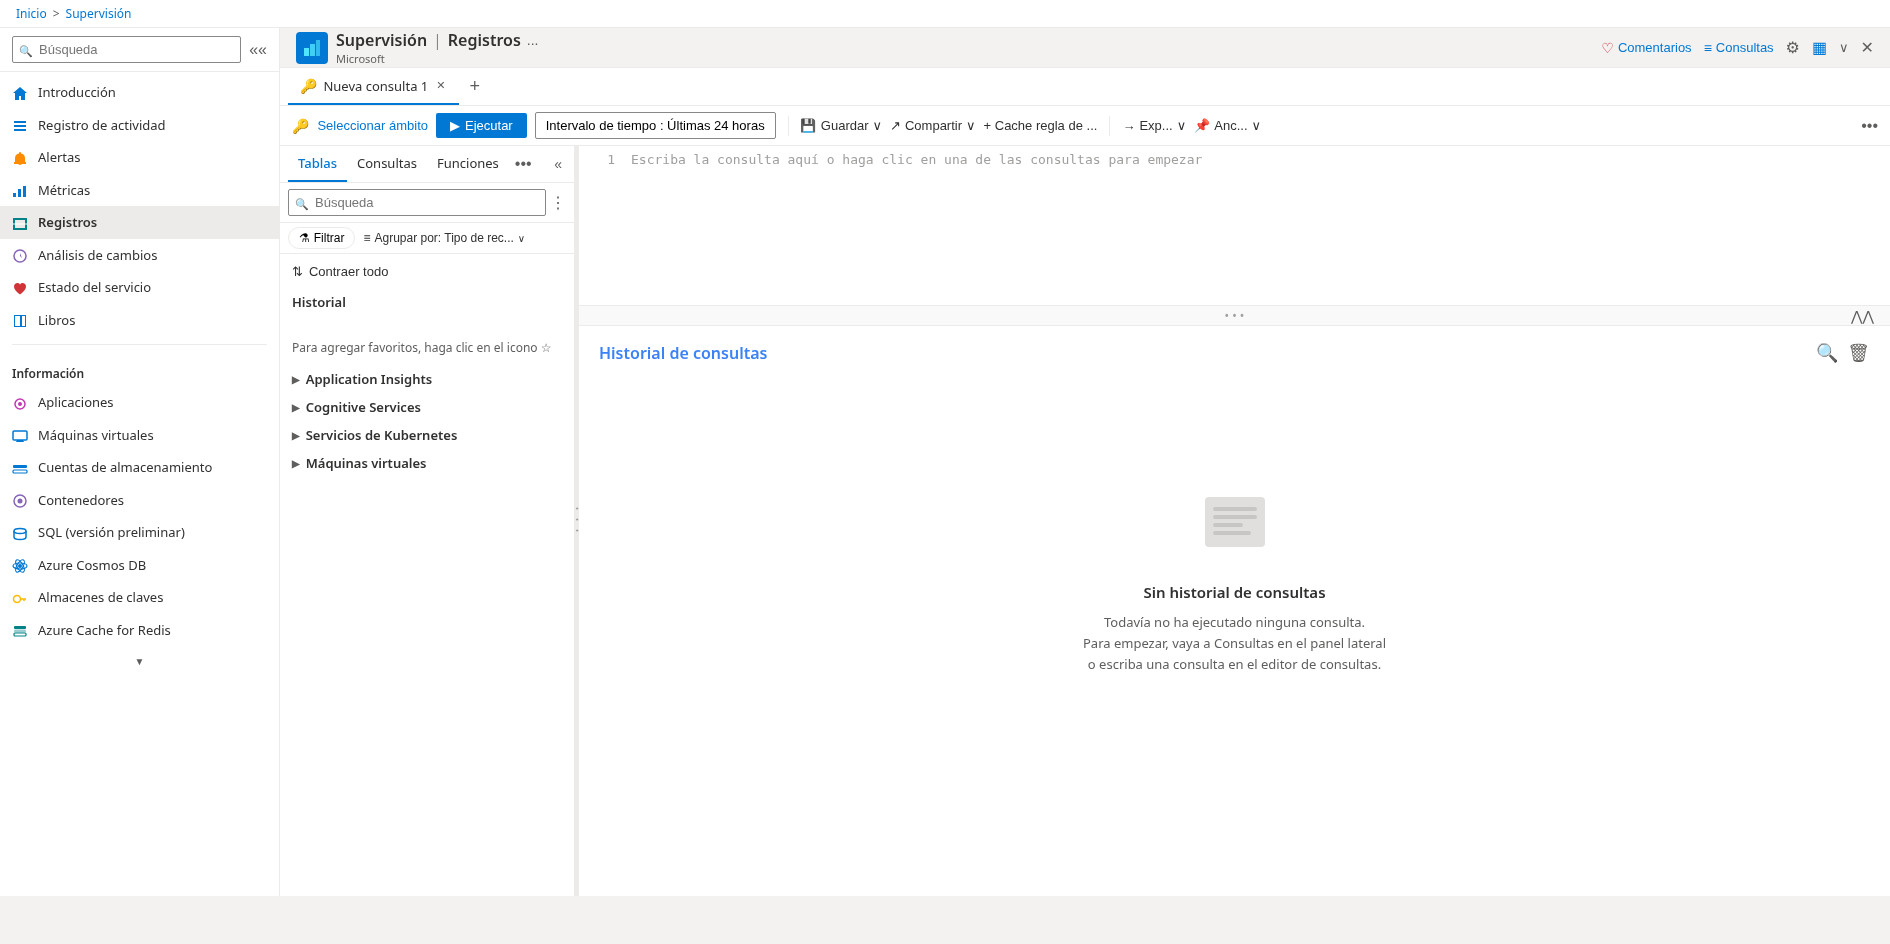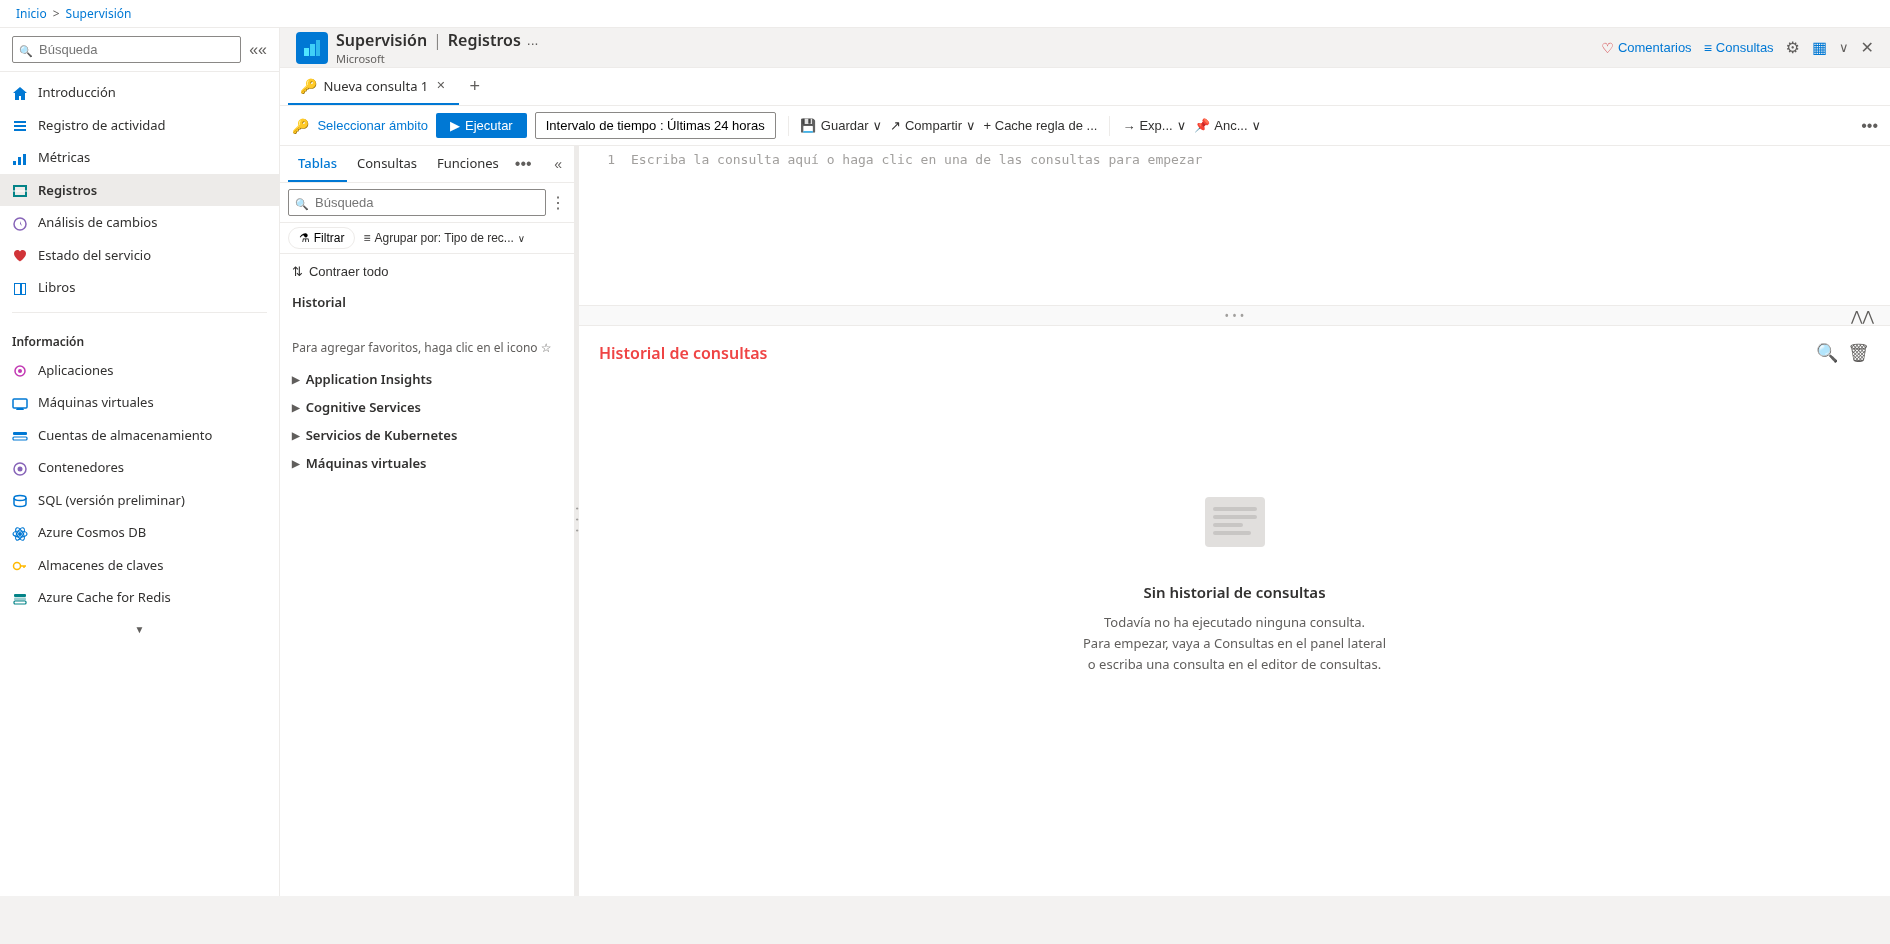--- a/index.html
+++ b/index.html
@@ -69,20 +69,28 @@
       </div>
       <div class="nav-item">
         <span class="icon-blue">
           <svg width="16" height="16" viewBox="0 0 16 16" fill="currentColor">
               <rect x="2" y="3" width="12" height="2"></rect>
               <rect x="2" y="7" width="12" height="2"></rect>
               <rect x="2" y="11" width="12" height="2"></rect>
             </svg>
         </span>
         <span class="nav-label">Registro de actividad</span>
+      </div>
+      <div class="nav-item">
+        <span style="color:#ff8c00;">
+          <svg width="16" height="16" viewBox="0 0 16 16" fill="currentColor">
+              <path d="M8 1a1 1 0 011 1v.5A5 5 0 0113 7.5V11h1v2H2v-2h1V7.5A5 5 0 017 2.5V2a1 1 0 011-1zm0 13a2 2 0 01-2-2h4a2 2 0 01-2 2z"></path>
+            </svg>
+        </span>
+        <span class="nav-label">Alertas</span>
       </div>
       <div class="nav-item">
         <span style="color:#0078d4;">
           <svg width="16" height="16" viewBox="0 0 16 16" fill="currentColor">
               <rect x="1" y="10" width="3" height="4"></rect>
               <rect x="6" y="6" width="3" height="8"></rect>
               <rect x="11" y="3" width="3" height="11"></rect>
             </svg>
         </span>
         <span class="nav-label">Métricas</span>
@@ -365,21 +373,21 @@
           </div>
         </div>
 
         <div style="height:20px;background:#f9f9f9;display:flex;align-items:center;justify-content:center;color:#a19f9d;font-size:12px;border-bottom:1px solid #edebe9;cursor:row-resize;">
           <span>• • •</span>
           <button style="position:absolute;right:16px;background:none;border:none;cursor:pointer;color:#605e5c;font-size:14px;">⋀⋀</button>
         </div>
 
         <div style="flex:1;display:flex;flex-direction:column;overflow:auto;padding:16px 20px;">
           <div style="display:flex;align-items:center;justify-content:space-between;margin-bottom:20px;">
-            <h2 style="font-size:16px;font-weight:600;color:#ef4444;">Historial de consultas</h2>
+            <h2 style="font-size:16px;font-weight:600;color:#3b82f6;">Historial de consultas</h2>
             <div style="display:flex;gap:8px;">
               <button style="background:none;border:none;cursor:pointer;color:#605e5c;font-size:18px;">🔍</button>
               <button style="background:none;border:none;cursor:pointer;color:#605e5c;font-size:18px;">🗑</button>
             </div>
           </div>
 
           <div style="display:flex;flex-direction:column;align-items:center;justify-content:center;padding:40px;text-align:center;margin-top:40px;">
             <div style="font-size:72px;color:#c8c6c4;margin-bottom:20px;">
               <svg width="80" height="80" viewBox="0 0 80 80" fill="none">
                 <rect x="10" y="15" width="60" height="50" rx="4" fill="#e1dfdd"></rect>

